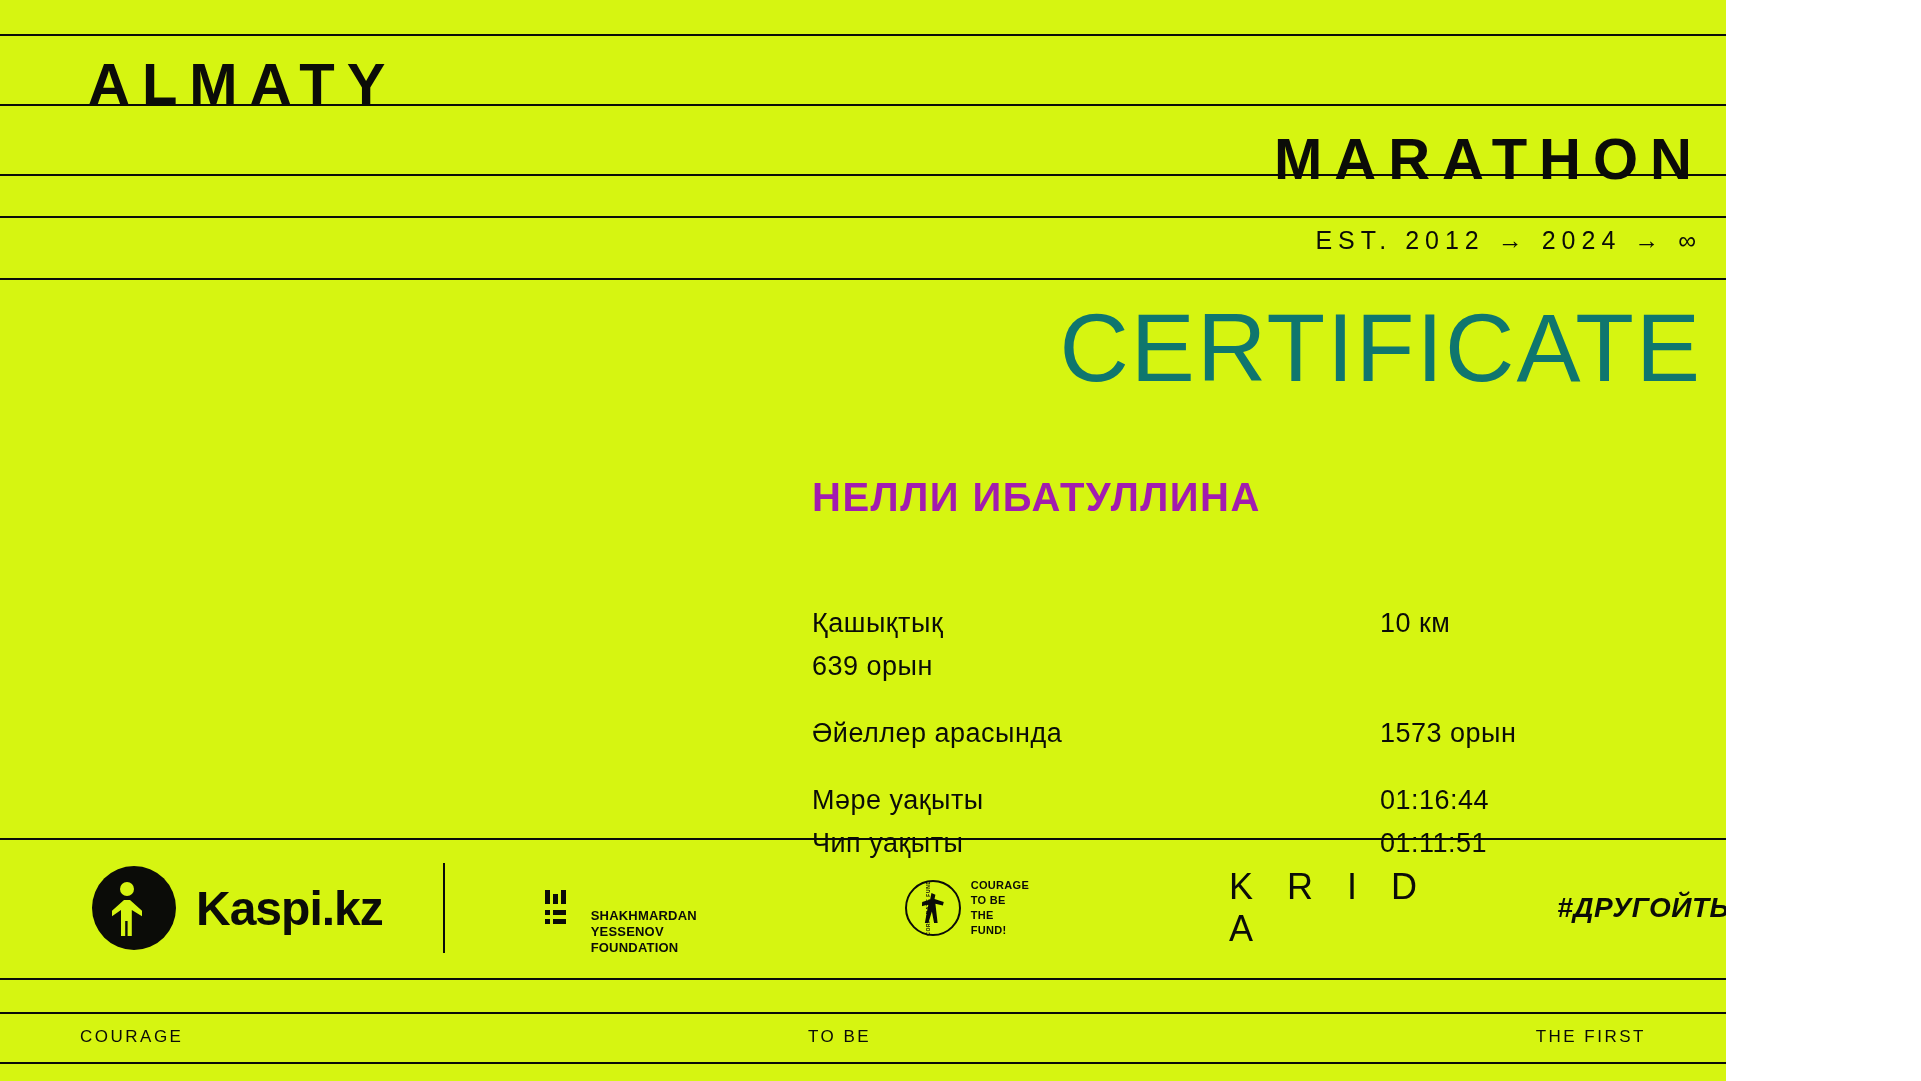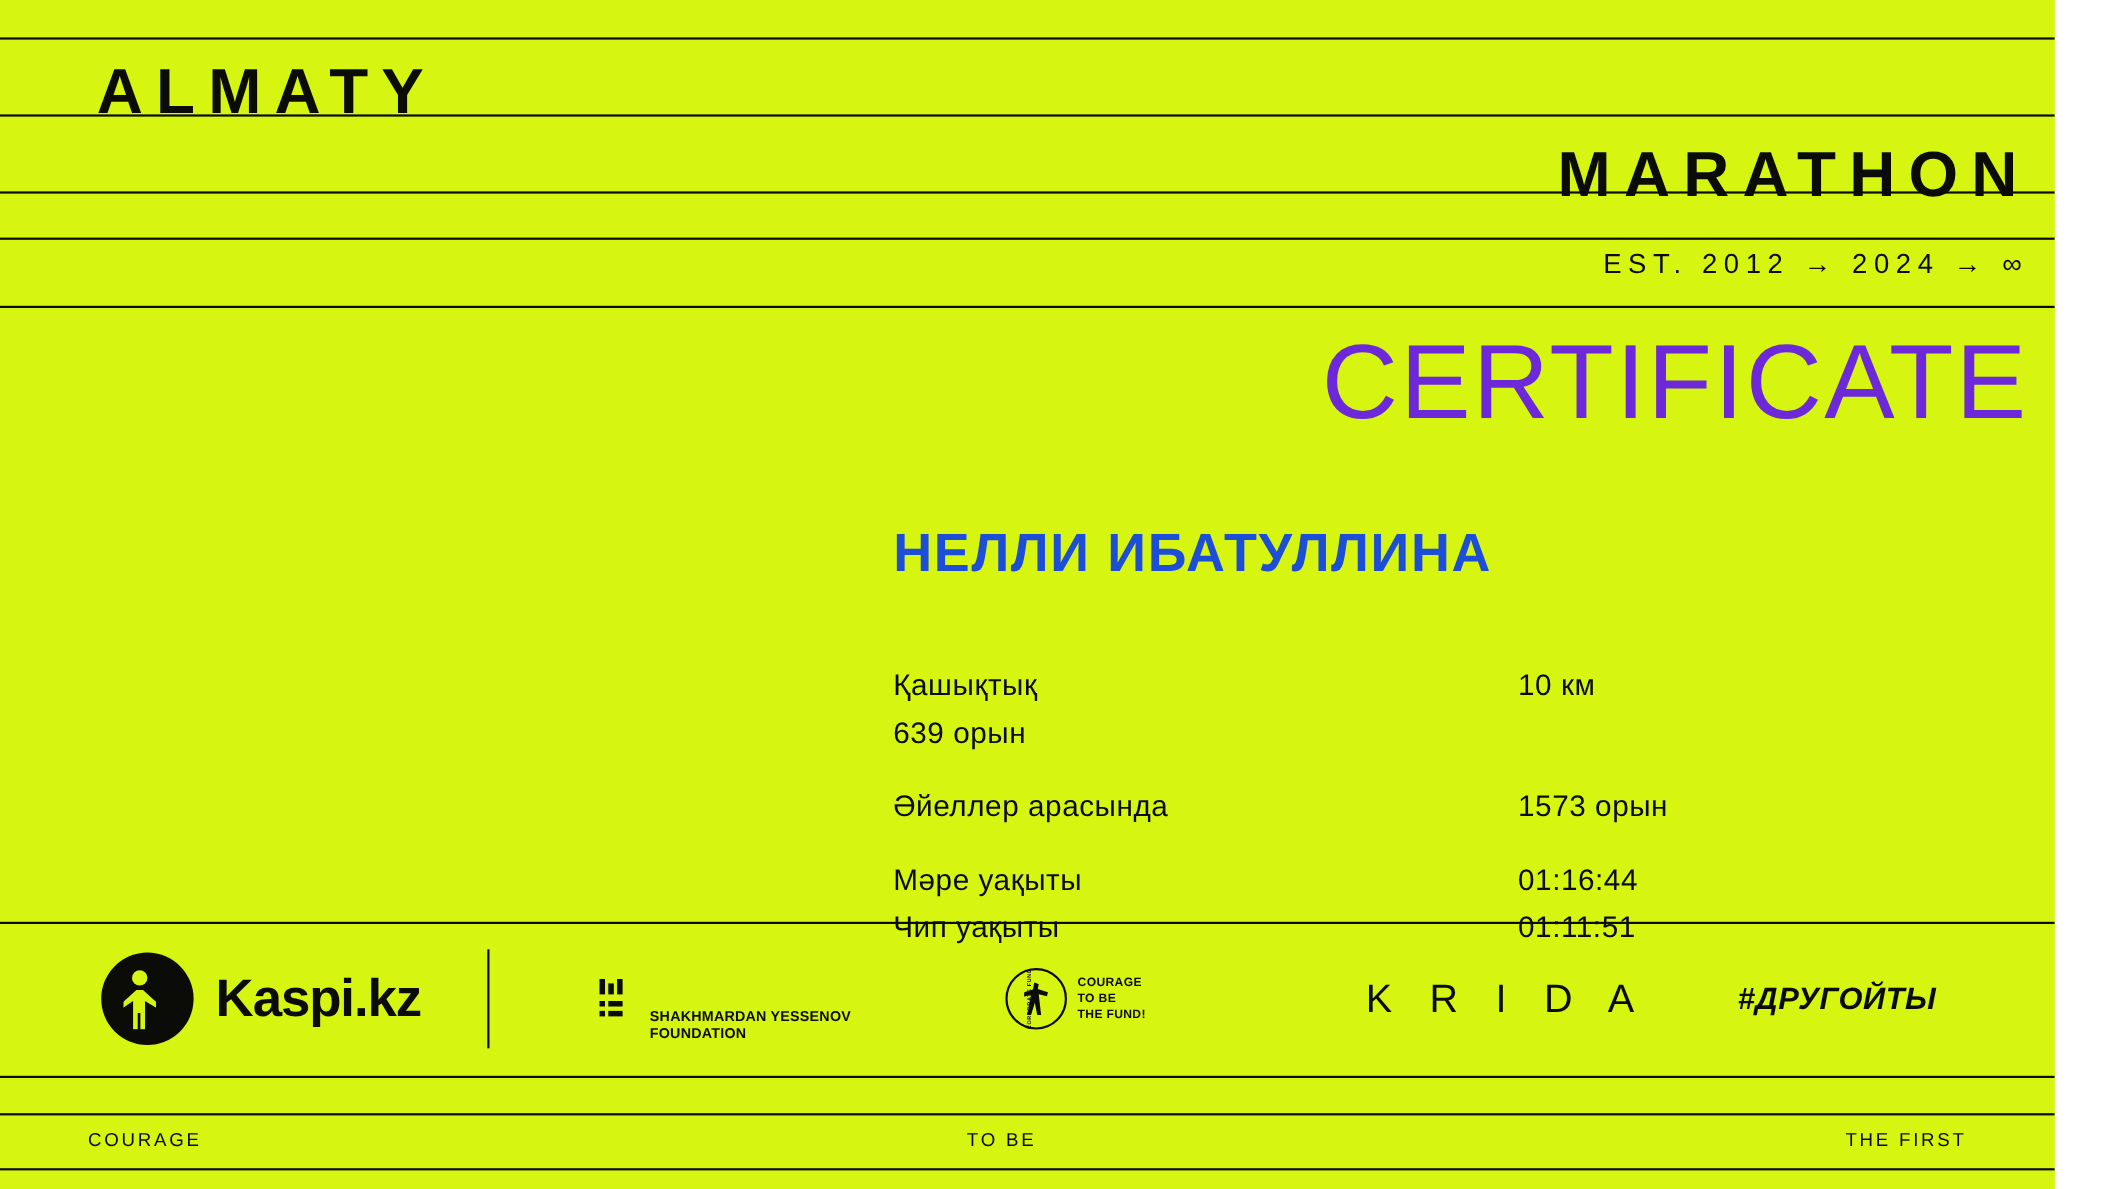--- a/index.html
+++ b/index.html
@@ -5,21 +5,21 @@
   html, body {
     margin: 0;
     padding: 0;
     background: #ffffff;
   }
   body {
     font-family: "Liberation Sans", sans-serif;
   }
   .certificate {
     position: relative;
-    width: 1868px;
+    width: 1726px;
     height: 1081px;
     background: #d6f511;
     overflow: hidden;
     box-sizing: border-box;
   }
   
   .rule {
     position: absolute;
     left: 0;
     width: 100%;
@@ -60,34 +60,34 @@
   }
 
   
   .title {
     position: absolute;
     right: 24px;
     top: 300px;
     font-size: 96px;
     letter-spacing: 2px;
     font-weight: 400;
-    color: #6d28d9;
+    color: #0f766e;
     text-align: right;
     line-height: 1;
   }
 
   
   .athlete {
     position: absolute;
     left: 812px;
     top: 475px;
-    font-size: 49px;
+    font-size: 40px;
     letter-spacing: 1.5px;
     font-weight: 700;
-    color: #1d4ed8;
+    color: #a21caf;
   }
 
   
   .results {
     position: absolute;
     left: 812px;
     top: 572px;
     width: 780px;
   }
   .res-row {

